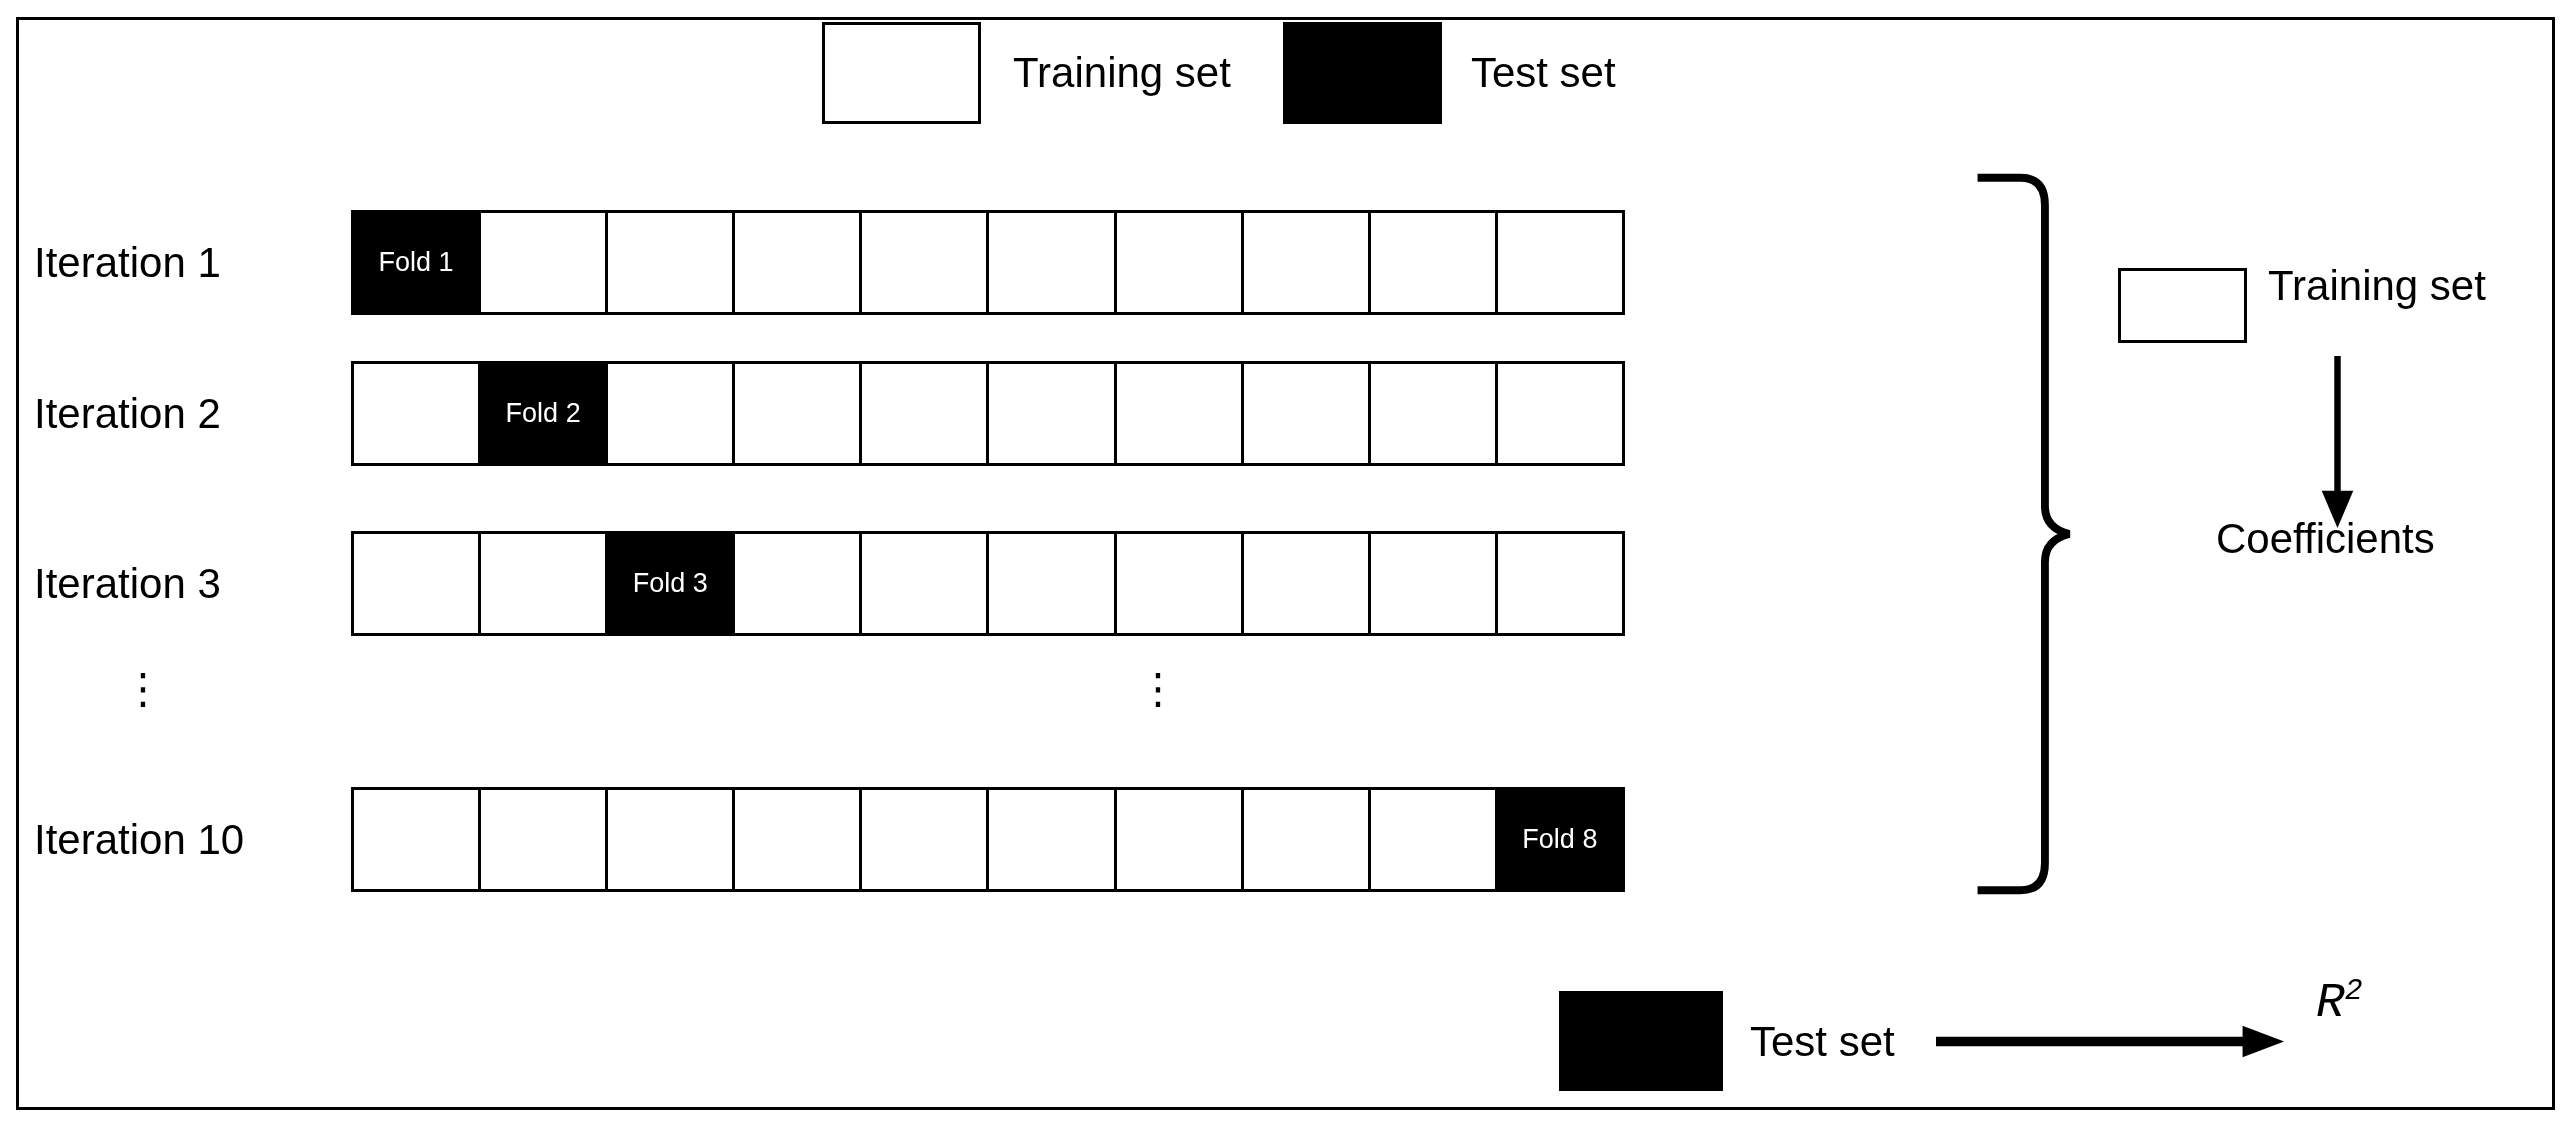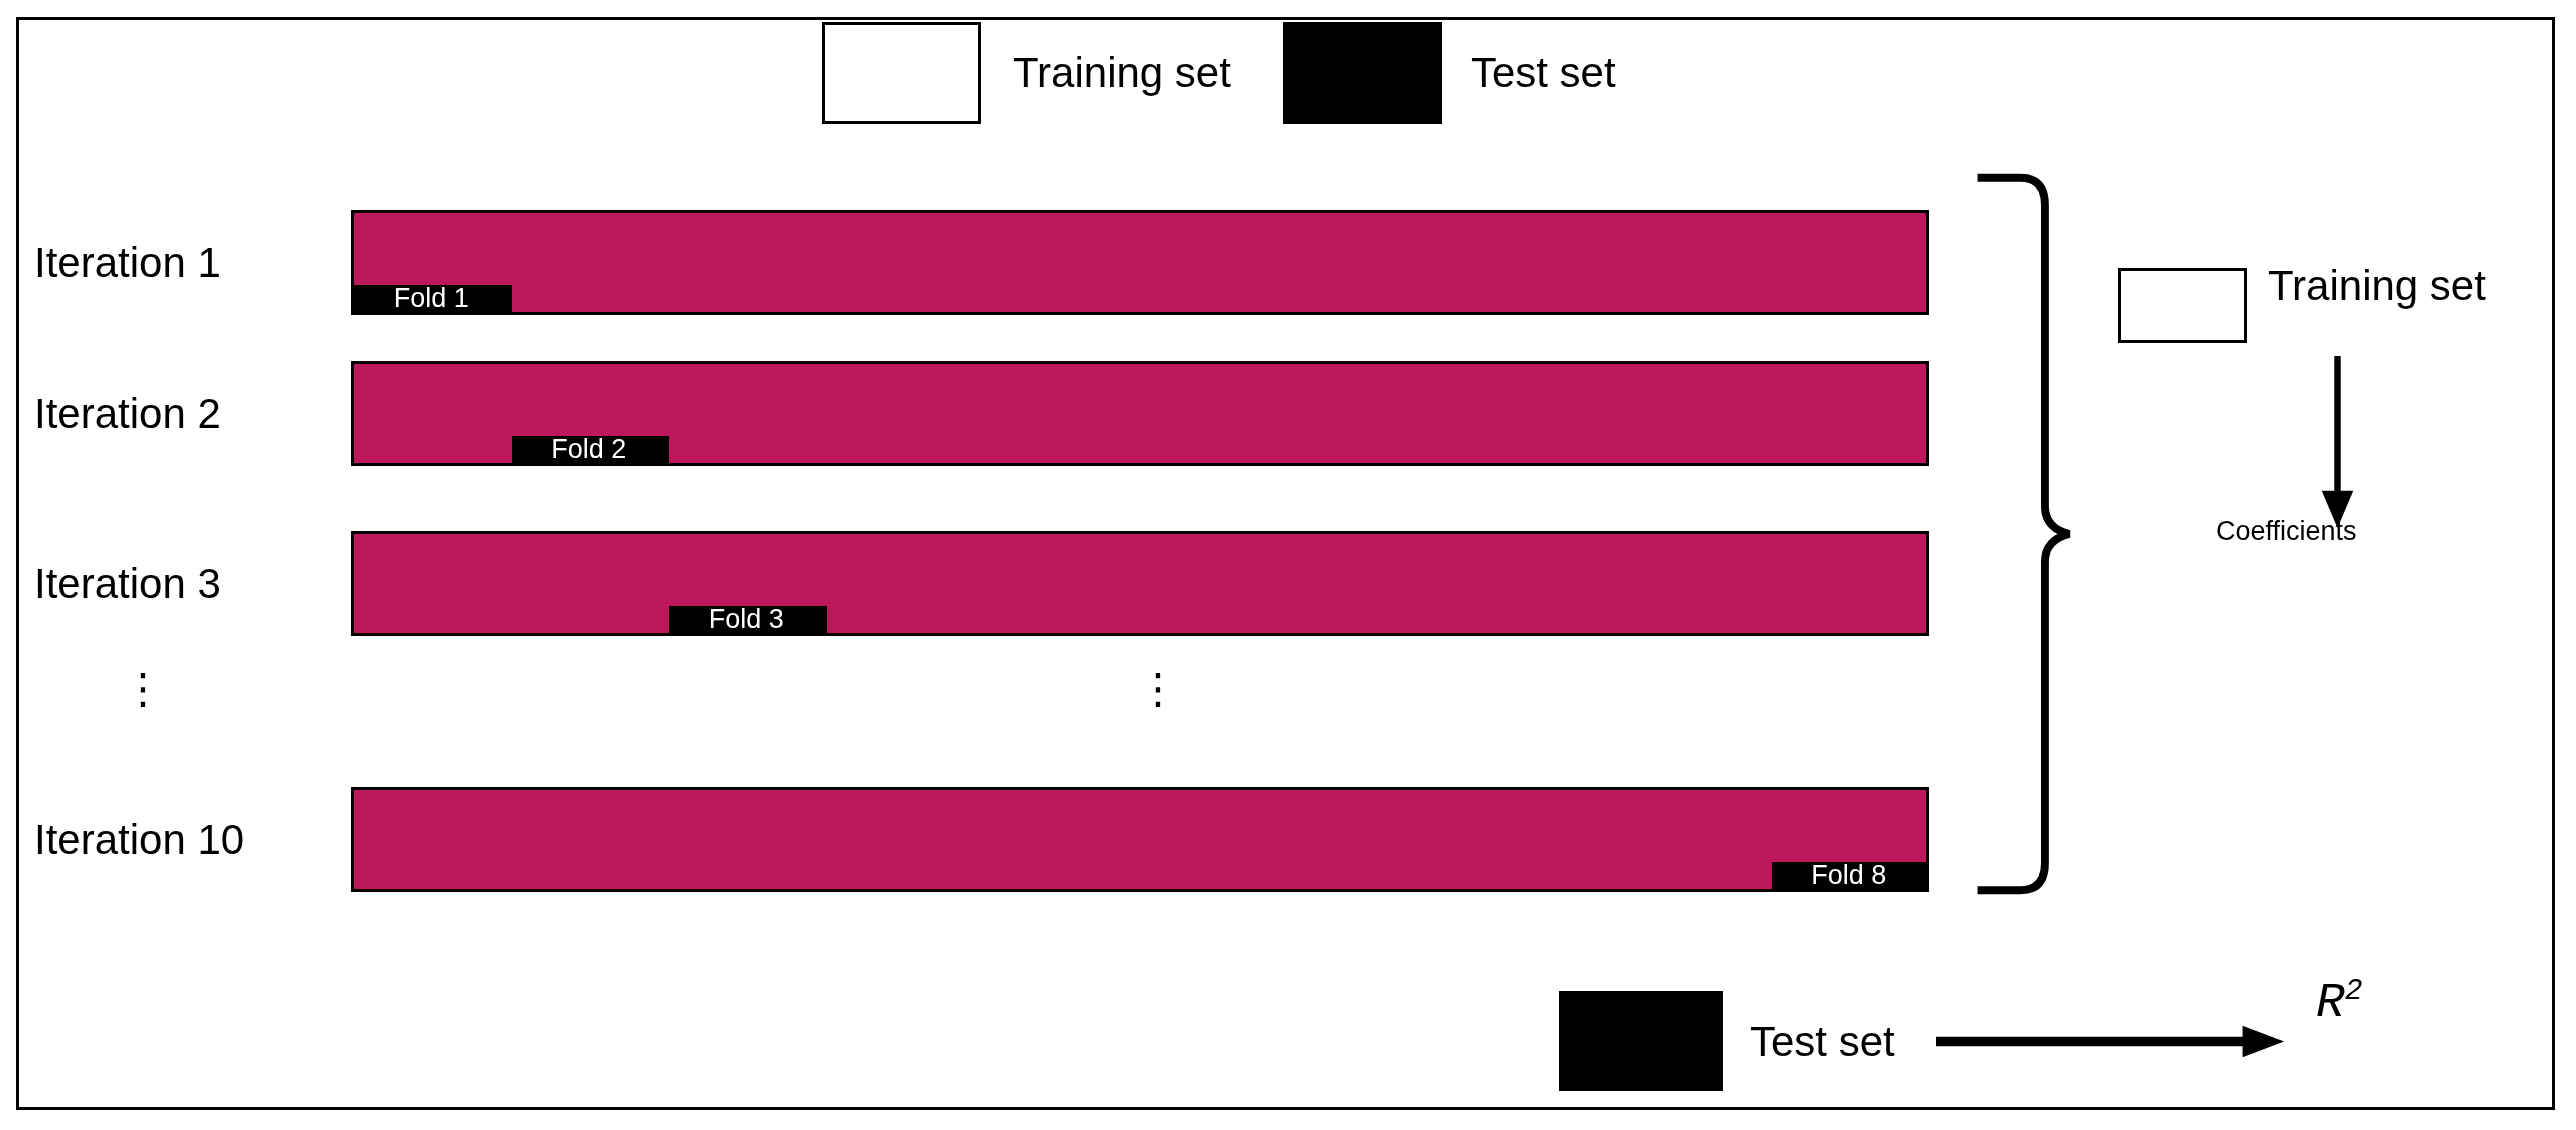--- a/index.html
+++ b/index.html
@@ -72,27 +72,26 @@
     top: 50%;
     transform: translateY(-50%);
     font-size: 42px;
     white-space: nowrap;
     line-height: 1;
   }
   .fold-strip {
     position: absolute;
     left: 351px;
     top: 0;
-    width: 1578px;
+    width: 1274px;
     height: 105px;
     display: flex;
     border: 3.6px solid #000000;
     box-sizing: border-box;
-    background: #be185d;
-    align-items: flex-end;
+    background: #d946ef;
   }
   .cell {
     flex: 1 1 0;
     border-right: 3.6px solid #000000;
     box-sizing: border-box;
     background: #ffffff;
     display: flex;
     align-items: center;
     justify-content: center;
     font-size: 27px;
@@ -149,21 +148,21 @@
     position: absolute;
     left: 2316px;
     top: 356px;
     width: 43px;
     height: 175px;
   }
   .coefficients-label {
     position: absolute;
     left: 2216px;
     top: 518px;
-    font-size: 27px;
+    font-size: 42px;
     white-space: nowrap;
     line-height: 1;
   }
 
   
   .bottom-swatch {
     position: absolute;
     left: 1559px;
     top: 991px;
     width: 164px;

